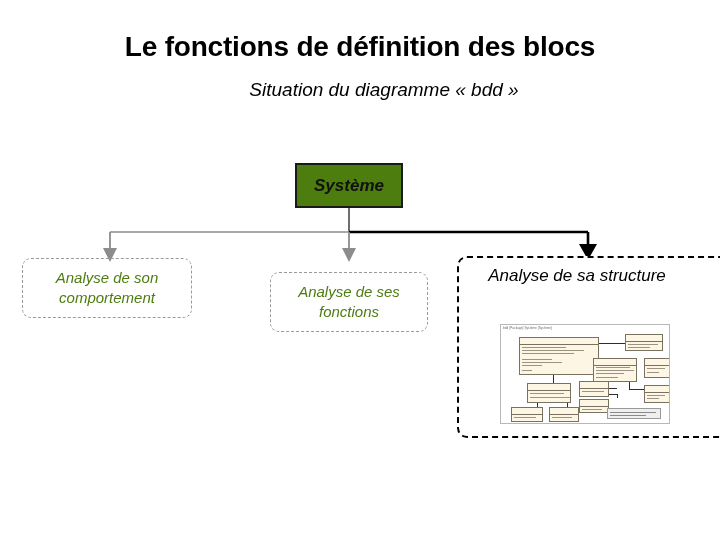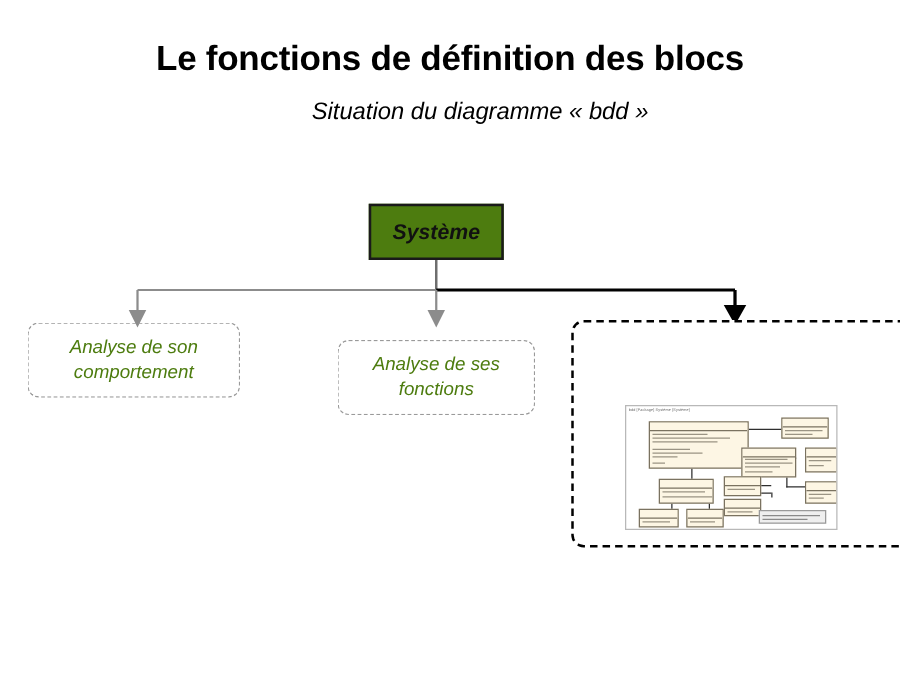--- a/index.html
+++ b/index.html
@@ -229,20 +229,21 @@
 <div id="branch-behaviour" class="branch-box">
   <span class="label">Analyse de son comportement</span>
 </div>
 
 <div id="branch-functions" class="branch-box">
   <span class="label">Analyse de ses fonctions</span>
 </div>
 
 <div id="branch-structure">
 
+  <div id="structure-title">Analyse de sa structure</div>
 
 
   <div id="bdd-thumbnail">
 
     <div class="frame-label">bdd [Package] Système [Système]</div>
 
     <div class="tedge" style="left:98px; top:18px; width:62px; height:0.8px;"></div>
     <div class="tedge" style="left:98px; top:41px; width:38px; height:0.8px;"></div>
     <div class="tedge" style="left:52px; top:47px; width:0.8px; height:20px;"></div>
     <div class="tedge" style="left:92px; top:63px; width:24px; height:0.8px;"></div>

